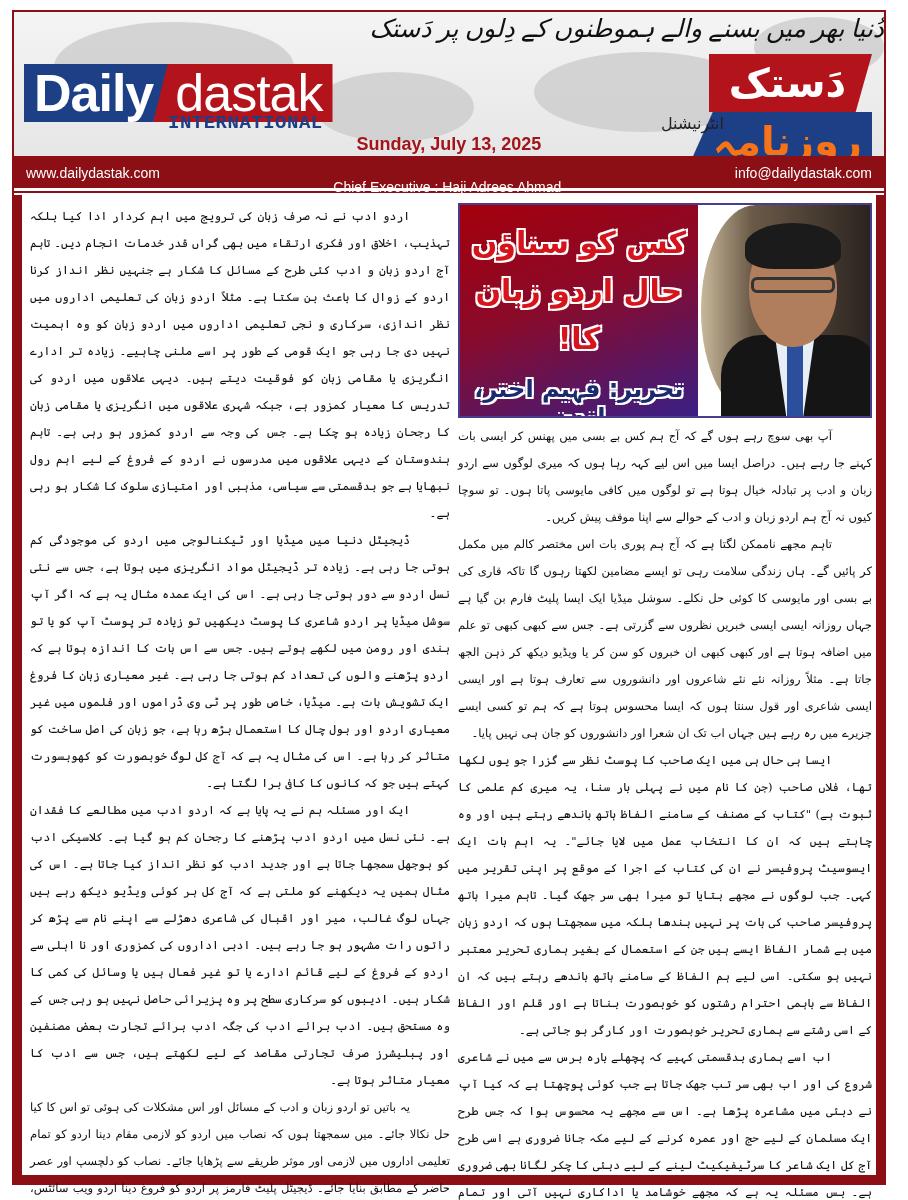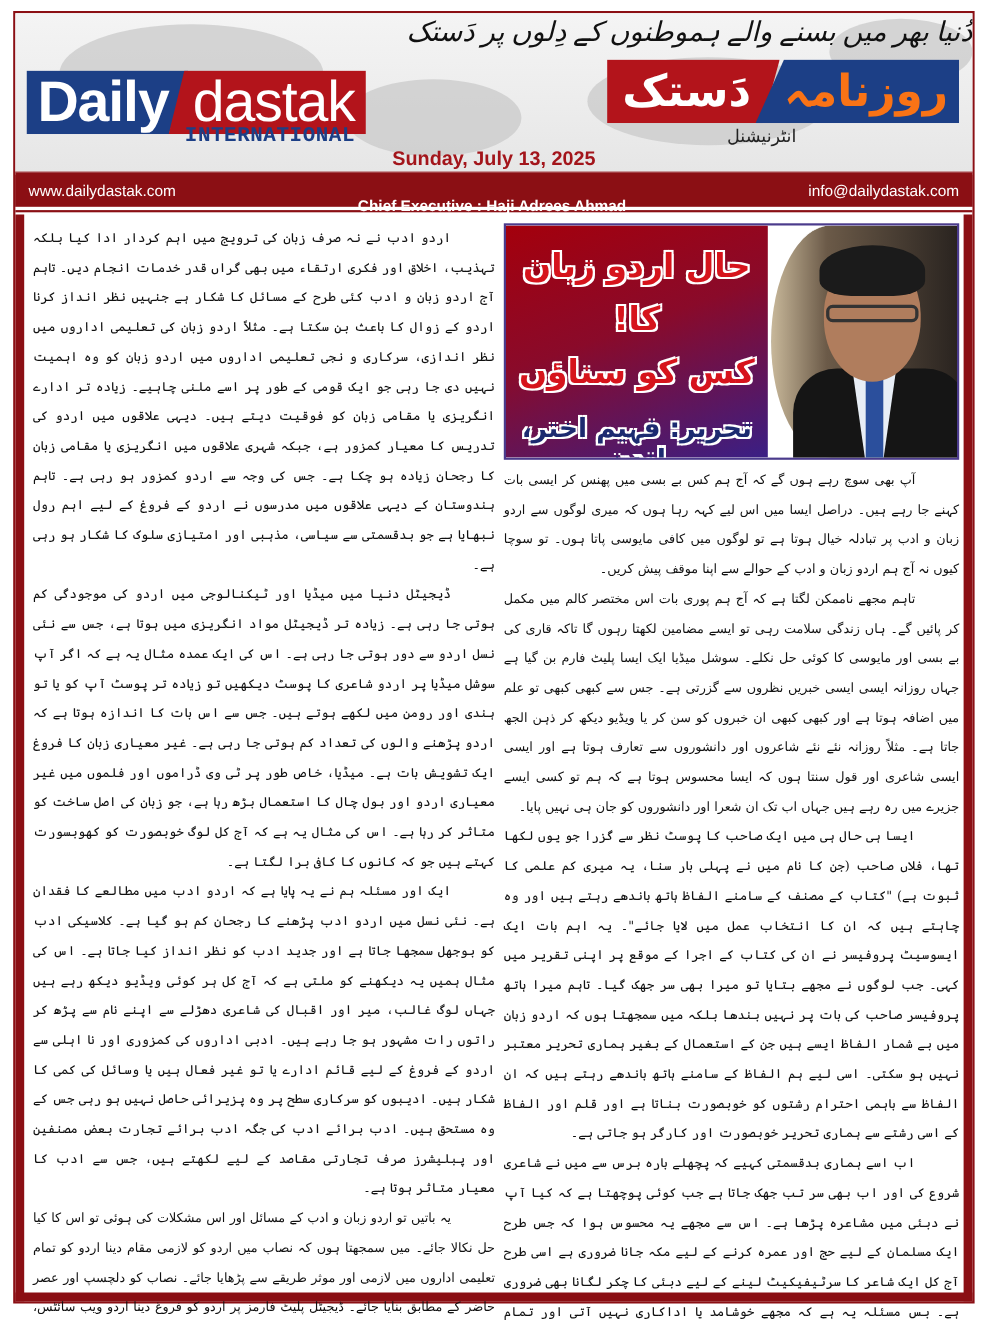--- a/index.html
+++ b/index.html
@@ -29,21 +29,21 @@
   }
   .logo-en .dastak {
     background: #b3141b; color: #fff; font-family: "Liberation Sans", sans-serif;
     font-size: 52px; line-height: 58px; padding: 0 10px 0 22px; margin-left: -18px;
     clip-path: polygon(8% 0, 100% 0, 100% 100%, 0 100%); letter-spacing: -1px;
   }
   .logo-en-sub {
     position: absolute; left: 154px; top: 100px; font-family: Liberation Mono, monospace;
     font-weight: bold; font-size: 19px; color: #1c3f86; letter-spacing: .5px;
   }
-  .logo-ur { position: absolute; right: 12px; top: 42px; height: 58px; display: flex; direction: ltr; }
+  .logo-ur { position: absolute; right: 12px; top: 42px; height: 58px; display: flex; direction: ltr; flex-direction: column; }
   .logo-ur .dastak-ur {
     background: #b3141b; color: #fff; font-family: "DejaVu Sans", sans-serif; font-weight: bold;
     font-size: 40px; line-height: 58px; padding: 0 26px 0 14px; direction: rtl;
     clip-path: polygon(0 0, 100% 0, 90% 100%, 0 100%);
   }
   .logo-ur .roznama {
     background: #1c3f86; color: #f97316; font-family: "DejaVu Sans", sans-serif; font-weight: bold;
     font-size: 40px; line-height: 58px; padding: 0 10px 0 26px; margin-left: -22px; direction: rtl;
     clip-path: polygon(14% 0, 100% 0, 100% 100%, 0 100%);
   }
@@ -53,21 +53,21 @@
   .date {
     position: absolute; left: 0; right: 0; top: 122px; text-align: center;
     font-family: "Liberation Sans", sans-serif; font-weight: bold; font-size: 18px; color: #a3151b;
   }
   .infobar {
     height: 34px; background: #8b0f14; display: flex; align-items: center;
     justify-content: space-between; padding: 0 12px; border-bottom: 3px solid #fff;
     box-shadow: 0 2px 0 #8b0f14;
   }
   .infobar span { color: #fff; font-family: "Liberation Sans", sans-serif; font-size: 14px; }
-  .infobar .ce { font-weight: bold; margin-top: 29px; }
+  .infobar .ce { font-weight: normal; margin-top: 29px; }
 
   .content {
     position: absolute; left: 0; right: 0; top: 183px; bottom: 0;
     border-left: 8px solid #8b0f14; border-right: 8px solid #8b0f14; border-bottom: 8px solid #8b0f14;
   }
   .col {
     position: absolute; top: 8px; direction: rtl; text-align: justify;
     font-family: "DejaVu Serif", serif; font-size: 11.6px; line-height: 27px; color: #111;
   }
   .col-left { left: 8px; width: 420px; }
@@ -142,22 +142,22 @@
     <div class="col col-left">
       <p>اردو ادب نے نہ صرف زبان کی ترویج میں اہم کردار ادا کیا بلکہ تہذیب، اخلاق اور فکری ارتقاء میں بھی گراں قدر خدمات انجام دیں۔ تاہم آج اردو زبان و ادب کئی طرح کے مسائل کا شکار ہے جنہیں نظر انداز کرنا اردو کے زوال کا باعث بن سکتا ہے۔ مثلاً اردو زبان کی تعلیمی اداروں میں نظر اندازی، سرکاری و نجی تعلیمی اداروں میں اردو زبان کو وہ اہمیت نہیں دی جا رہی جو ایک قومی کے طور پر اسے ملنی چاہیے۔ زیادہ تر ادارے انگریزی یا مقامی زبان کو فوقیت دیتے ہیں۔ دیہی علاقوں میں اردو کی تدریس کا معیار کمزور ہے، جبکہ شہری علاقوں میں انگریزی یا مقامی زبان کا رجحان زیادہ ہو چکا ہے۔ جس کی وجہ سے اردو کمزور ہو رہی ہے۔ تاہم ہندوستان کے دیہی علاقوں میں مدرسوں نے اردو کے فروغ کے لیے اہم رول نبھایا ہے جو بدقسمتی سے سیاسی، مذہبی اور امتیازی سلوک کا شکار ہو رہی ہے۔</p>
       <p>ڈیجیٹل دنیا میں میڈیا اور ٹیکنالوجی میں اردو کی موجودگی کم ہوتی جا رہی ہے۔ زیادہ تر ڈیجیٹل مواد انگریزی میں ہوتا ہے، جس سے نئی نسل اردو سے دور ہوتی جا رہی ہے۔ اس کی ایک عمدہ مثال یہ ہے کہ اگر آپ سوشل میڈیا پر اردو شاعری کا پوسٹ دیکھیں تو زیادہ تر پوسٹ آپ کو یا تو ہندی اور رومن میں لکھے ہوتے ہیں۔ جس سے اس بات کا اندازہ ہوتا ہے کہ اردو پڑھنے والوں کی تعداد کم ہوتی جا رہی ہے۔ غیر معیاری زبان کا فروغ ایک تشویش بات ہے۔ میڈیا، خاص طور پر ٹی وی ڈراموں اور فلموں میں غیر معیاری اردو اور بول چال کا استعمال بڑھ رہا ہے، جو زبان کی اصل ساخت کو متاثر کر رہا ہے۔ اس کی مثال یہ ہے کہ آج کل لوگ خوبصورت کو کھوبسورت کہتے ہیں جو کہ کانوں کا کافی برا لگتا ہے۔</p>
       <p>ایک اور مسئلہ ہم نے یہ پایا ہے کہ اردو ادب میں مطالعے کا فقدان ہے۔ نئی نسل میں اردو ادب پڑھنے کا رجحان کم ہو گیا ہے۔ کلاسیکی ادب کو بوجھل سمجھا جاتا ہے اور جدید ادب کو نظر انداز کیا جاتا ہے۔ اس کی مثال ہمیں یہ دیکھنے کو ملتی ہے کہ آج کل ہر کوئی ویڈیو دیکھ رہے ہیں جہاں لوگ غالب، میر اور اقبال کی شاعری دھڑلے سے اپنے نام سے پڑھ کر راتوں رات مشہور ہو جا رہے ہیں۔ ادبی اداروں کی کمزوری اور نا اہلی سے اردو کے فروغ کے لیے قائم ادارے یا تو غیر فعال ہیں یا وسائل کی کمی کا شکار ہیں۔ ادیبوں کو سرکاری سطح پر وہ پزیرائی حاصل نہیں ہو رہی جس کے وہ مستحق ہیں۔ ادب برائے ادب کی جگہ ادب برائے تجارت بعض مصنفین اور پبلیشرز صرف تجارتی مقاصد کے لیے لکھتے ہیں، جس سے ادب کا معیار متاثر ہوتا ہے۔</p>
       <p>یہ باتیں تو اردو زبان و ادب کے مسائل اور اس مشکلات کی ہوئی تو اس کا کیا حل نکالا جائے۔ میں سمجھتا ہوں کہ نصاب میں اردو کو لازمی مقام دینا اردو کو تمام تعلیمی اداروں میں لازمی اور موثر طریقے سے پڑھایا جائے۔ نصاب کو دلچسپ اور عصر حاضر کے مطابق بنایا جائے۔ ڈیجیٹل پلیٹ فارمز پر اردو کو فروغ دینا اردو ویب سائٹس، بلاگز، یوٹیوب چینلز اور سوشل میڈیا پلیٹ فارمز بنائے جائیں تاکہ نئی نسل اردو میں دلچسپی لے۔ ادبی میلوں اور مقابلوں کا انعقاد ہونا چاہیے لیکن ریختہ اور دہلی کے ایونٹ آرگنائزرز جیسا نہیں جو تجارت کے طور پر اردو کا استعمال کرتے ہیں۔ اسکولوں، کالجوں اور یونیورسٹیوں میں اردو کے ادبی مقابلے، مشاعرے اور ڈرامے منعقد کیے جائیں تاکہ طلبہ میں دلچسپی بڑھے۔</p>
 
     </div>
 
     <div class="hero">
       <div class="hero-left">
+        <span class="hero-title">کس کو سناؤں</span>
         <span class="hero-title">حال اردو زبان کا!</span>
-        <span class="hero-title">کس کو سناؤں</span>
         <span class="hero-author">تحریر: فہیم اختر، لندن</span>
       </div>
       <div class="hero-photo">
         <div class="suit"></div>
         <div class="shirt"></div>
         <div class="tie"></div>
         <div class="face"></div>
         <div class="hair"></div>
         <div class="glasses"></div>
       </div>

